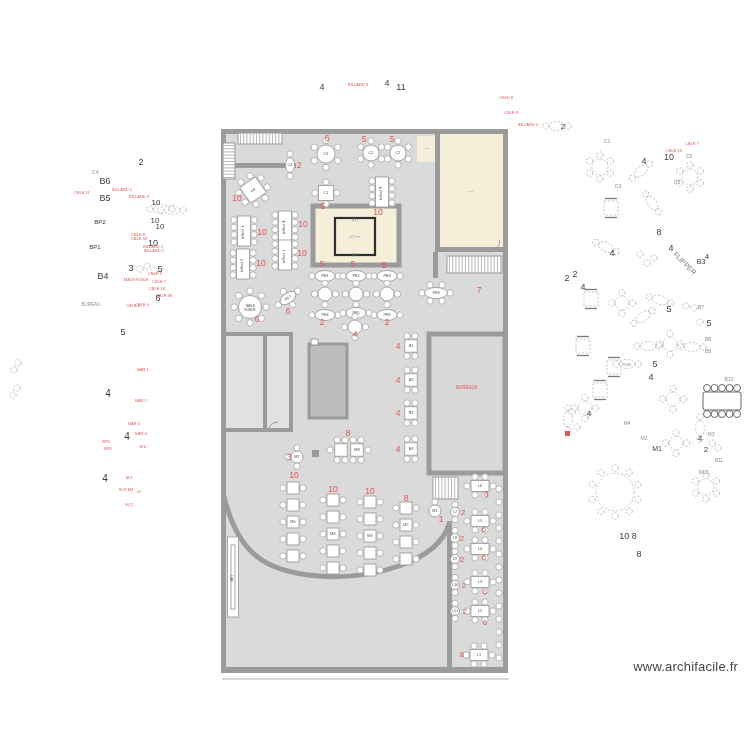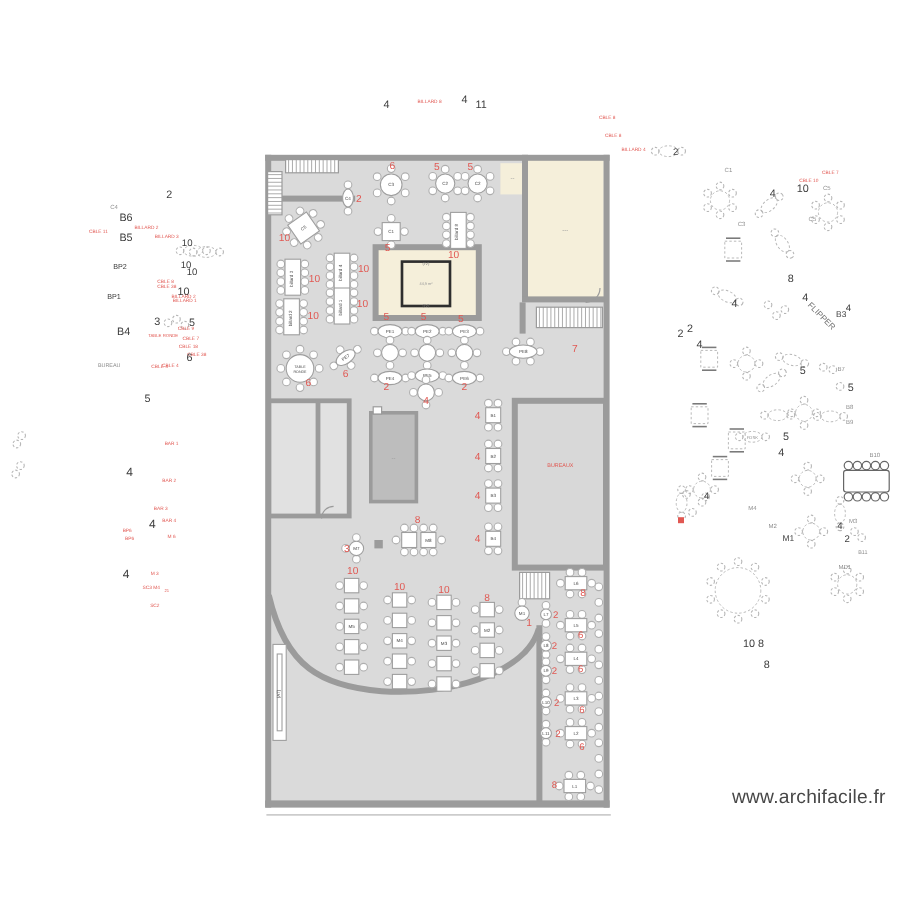--- a/index.html
+++ b/index.html
@@ -1,19 +1,19 @@
 <!DOCTYPE html>
 <html><head>
 <meta charset="utf-8">
 <style>
   html,body{margin:0;padding:0;background:#fff;}
   .stage{position:relative;width:750px;height:750px;background:#fff;overflow:hidden;
          font-family:"Liberation Sans",sans-serif;}
   svg{position:absolute;left:0;top:0;}
-  .watermark{position:absolute;right:12px;bottom:76px;font-size:16px;color:#474747;
+  .watermark{position:absolute;right:12px;bottom:76px;font-size:13px;color:#474747;
              letter-spacing:0.2px;}
 </style>
 </head>
 <body>
 
 <div class="stage">
   <svg id="plan" width="750" height="750" viewBox="0 0 750 750">
       <g>
         <rect x="224" y="132" width="280" height="538" fill="#dadada"></rect>
         <rect x="437" y="131" width="66" height="119" fill="#f5efda" stroke="none" stroke-width="0"></rect>

